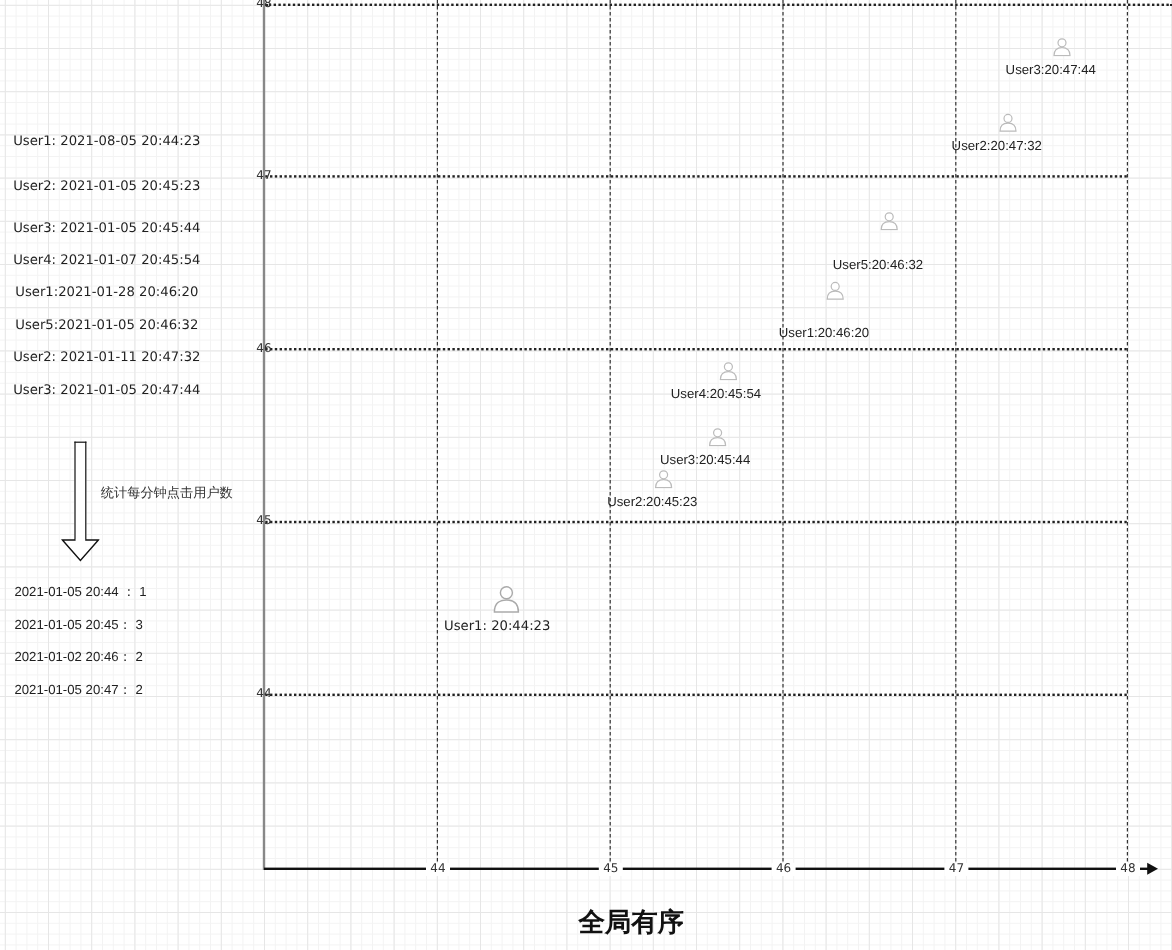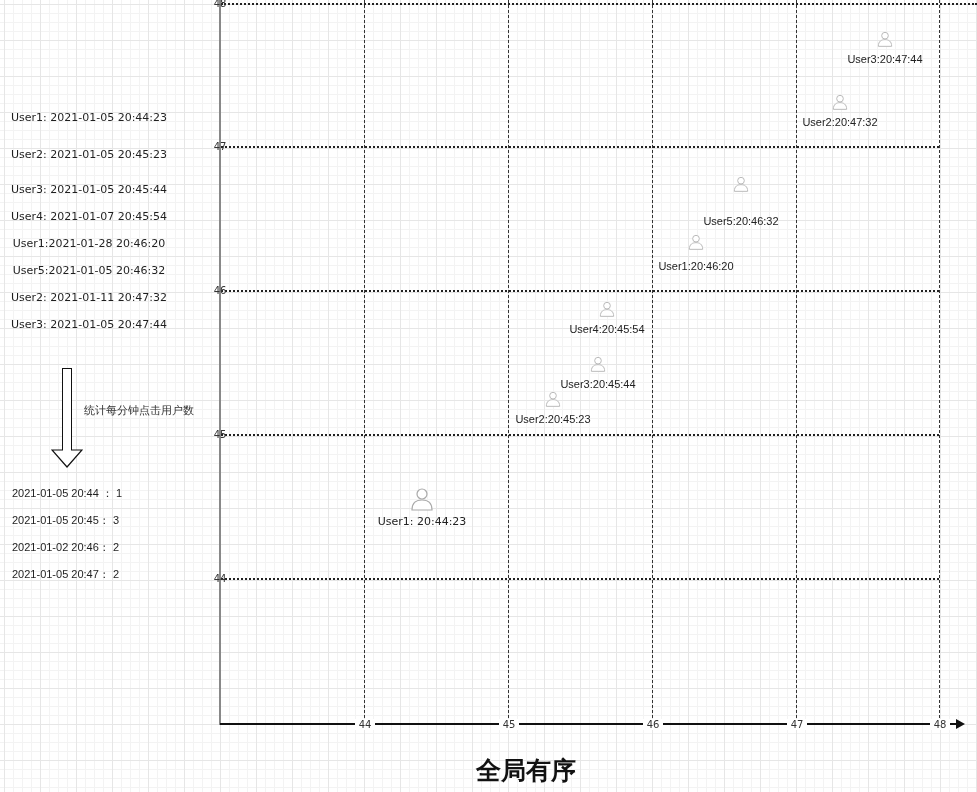--- a/index.html
+++ b/index.html
@@ -20,32 +20,32 @@
     .log-line { position:absolute; left:0; width:178px; text-align:center; font-size:11px; white-space:nowrap; color:#1f1f1f; }
     .count-line { position:absolute; left:12px; font-family:"Liberation Sans", sans-serif; font-size:11px; white-space:nowrap; color:#1f1f1f; }
     .caption { position:absolute; left:84px; top:403px; font-family:Liberation Serif, serif; font-size:11px; color:#333; white-space:nowrap; }
     .yaxis { position:absolute; left:219px; top:0; width:2px; height:725px; background:#888; }
     .xaxis { position:absolute; left:220px; top:723px; width:738px; height:2px; background:#111; }
     .xarrow { position:absolute; left:956px; top:719px; width:0; height:0; border-left:9px solid #111; border-top:5px solid transparent; border-bottom:5px solid transparent; }
     .hline { position:absolute; left:221px; height:0; border-top:2px dotted #222; }
     .vline { position:absolute; width:0; border-left:1px dashed #333; }
     .ytick { position:absolute; left:212px; font-size:10px; color:#333; background:transparent; width:16px; text-align:center; }
     .xtick { position:absolute; top:719px; font-size:10px; color:#333; width:20px; text-align:center; background:#fff; line-height:11px; }
-    .user { position:absolute; text-align:center; white-space:nowrap; }
+    .user { position:absolute; white-space:nowrap; }
     .user svg { display:block; margin:0 auto; }
     .user .lbl { font-family:"Liberation Sans", sans-serif; font-size:11px; color:#222; margin-top:4px; }
     .user.big .lbl { font-family:"DejaVu Sans", sans-serif; }
-    .title { position:absolute; left:470px; top:754px; width:112px; text-align:center; font-size:25px; font-weight:bold; color:#111; }
+    .title { position:absolute; left:470px; top:754px; width:112px; text-align:center; font-size:22px; font-weight:bold; color:#111; }
     .shaft { position:absolute; left:62px; top:368px; width:8px; height:83px; border:1px solid #111; border-bottom:none; background:#fff; }
   </style>
 </head>
 <body>
 
 <div>
-  <div class="log-line" style="top:111px">User1: 2021-01-05 20:44:23</div>
+  <div class="log-line" style="top:111px">User1: 2021-08-05 20:44:23</div>
   <div class="log-line" style="top:148px">User2: 2021-01-05 20:45:23</div>
   <div class="log-line" style="top:183px">User3: 2021-01-05 20:45:44</div>
   <div class="log-line" style="top:210px">User4: 2021-01-07 20:45:54</div>
   <div class="log-line" style="top:237px">User1:2021-01-28 20:46:20</div>
   <div class="log-line" style="top:264px">User5:2021-01-05 20:46:32</div>
   <div class="log-line" style="top:291px">User2: 2021-01-11 20:47:32</div>
   <div class="log-line" style="top:318px">User3: 2021-01-05 20:47:44</div>
 </div>
 
 <div>
@@ -124,21 +124,21 @@
       <path d="M2 23 C2 15 7 13 12 13 C17 13 22 15 22 23 Z" fill="#fff" stroke="#bbb" stroke-width="1.5"></path>
     </svg>
     <div class="lbl" style="margin-top:6px">User4:20:45:54</div>
   </div>
 
   <div class="user" style="left:649px;top:234px;width:94px">
     <svg width="16" height="16" viewBox="0 0 24 24">
       <circle cx="12" cy="7" r="5" fill="#fff" stroke="#bbb" stroke-width="1.5"></circle>
       <path d="M2 23 C2 15 7 13 12 13 C17 13 22 15 22 23 Z" fill="#fff" stroke="#bbb" stroke-width="1.5"></path>
     </svg>
-    <div class="lbl" style="margin-top:10px">User1:20:46:20</div>
+    <div class="lbl" style="margin-top:22px">User1:20:46:20</div>
   </div>
 
   <div class="user" style="left:694px;top:176px;width:94px">
     <svg width="16" height="16" viewBox="0 0 24 24">
       <circle cx="12" cy="7" r="5" fill="#fff" stroke="#bbb" stroke-width="1.5"></circle>
       <path d="M2 23 C2 15 7 13 12 13 C17 13 22 15 22 23 Z" fill="#fff" stroke="#bbb" stroke-width="1.5"></path>
     </svg>
     <div class="lbl" style="margin-top:23px">User5:20:46:32</div>
   </div>
 

